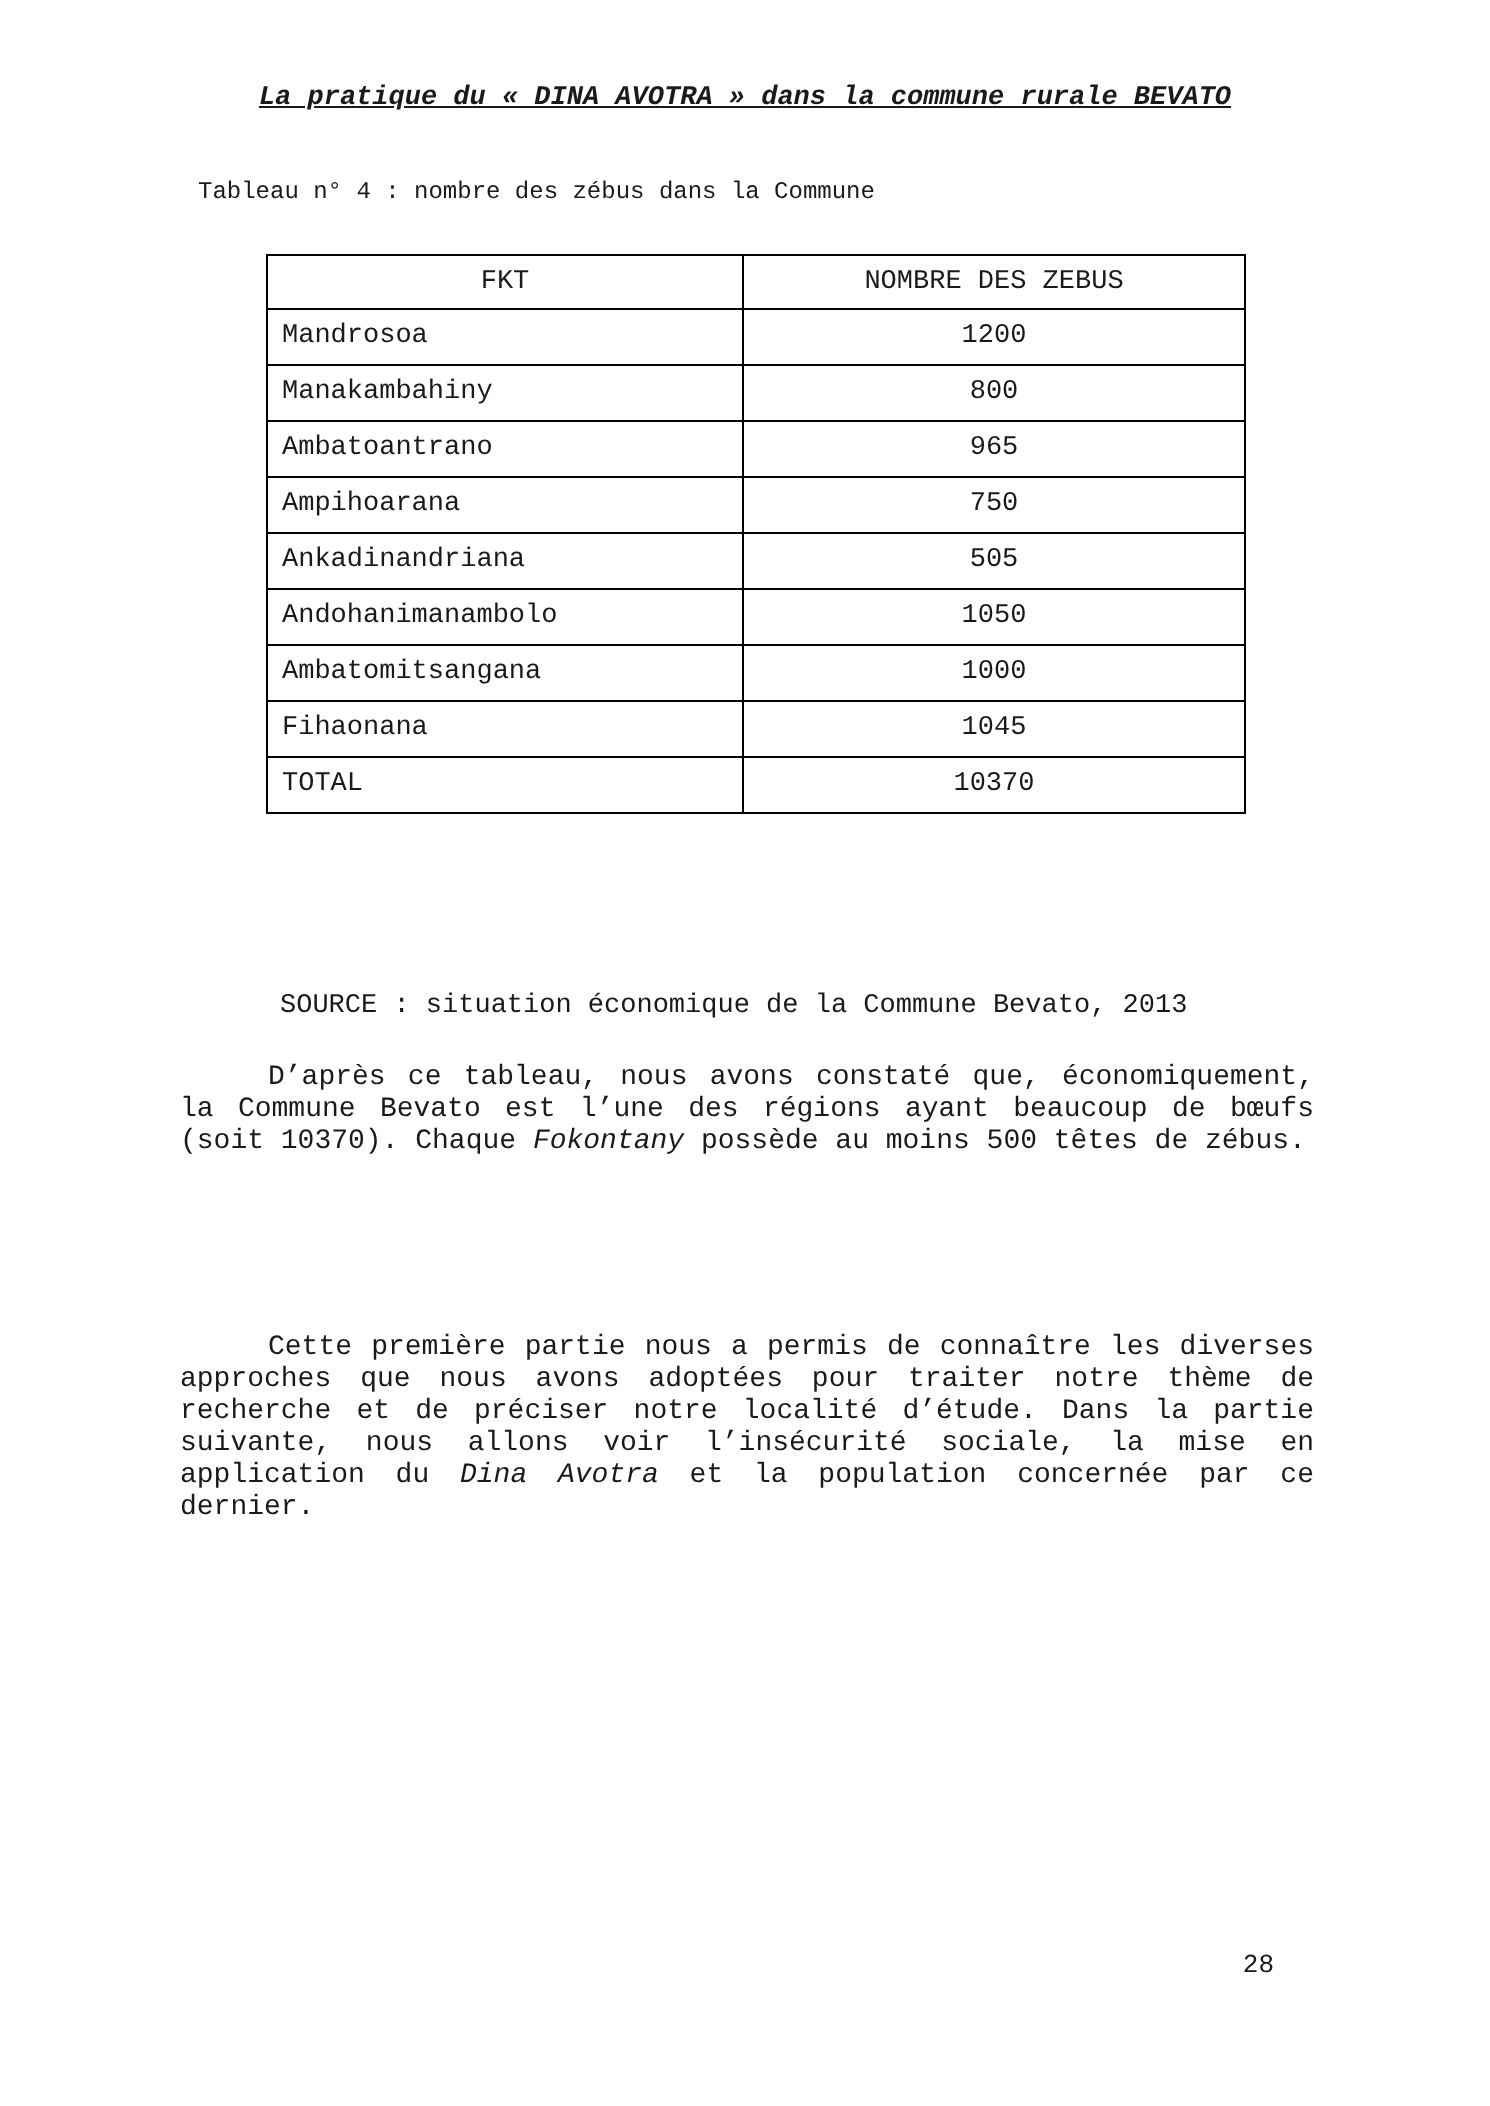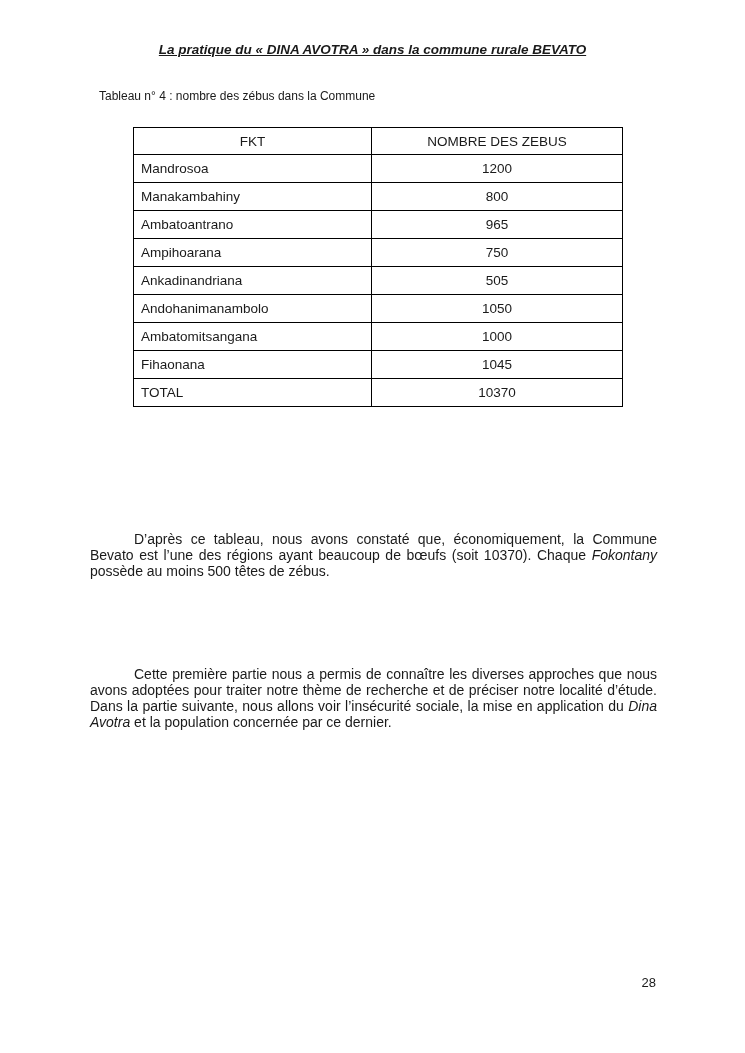--- a/index.html
+++ b/index.html
@@ -11,20 +11,21 @@
     font-family: "Liberation Sans", sans-serif;
     color: #1a1a1a;
   }
   .page {
     position: absolute;
     inset: 0;
     width: 745px;
     height: 1053px;
     background: #ffffff;
     overflow: hidden;
+    font-family: Liberation Mono, monospace;
   }
   .doc-header {
     position: absolute;
     top: 42px;
     left: 89px;
     width: 567px;
     text-align: center;
     font-size: 13.5px;
     font-style: italic;
     font-weight: 700;
@@ -76,21 +77,21 @@
     line-height: 16px;
     text-align: justify;
     text-indent: 44px;
   }
   .para-1 { top: 531px; }
   .para-2 { top: 666px; }
   .inline-italic { font-style: italic; }
   .page-number {
     position: absolute;
     top: 975px;
-    left: 636px;
+    left: 617px;
     width: 20px;
     text-align: right;
     font-size: 13px;
   }
 </style>
 </head>
 <body>
 
 <div class="page">
 
@@ -144,20 +145,21 @@
         <td class="fkt-cell">Fihaonana</td>
         <td class="num-cell">1045</td>
       </tr>
       <tr>
         <td class="fkt-cell">TOTAL</td>
         <td class="num-cell">10370</td>
       </tr>
     </tbody>
   </table>
 
+  <div class="source-note">SOURCE : situation économique de la Commune Bevato, 2013</div>
 
   <p class="para para-1"><span>D’après ce tableau, nous avons constaté que, économiquement, la Commune Bevato est l’une des régions ayant beaucoup de bœufs (soit 10370). Chaque </span><span class="inline-italic">Fokontany</span><span> possède au moins 500 têtes de zébus.</span></p>
 
   <p class="para para-2"><span>Cette première partie nous a permis de connaître les diverses approches que nous avons adoptées pour traiter notre thème de recherche et de préciser notre localité d’étude. Dans la partie suivante, nous allons voir l’insécurité sociale, la mise en application du </span><span class="inline-italic">Dina Avotra</span><span> et la population concernée par ce dernier.</span></p>
 
   <div class="page-number">28</div>
 
 </div>
 
 </body></html>

